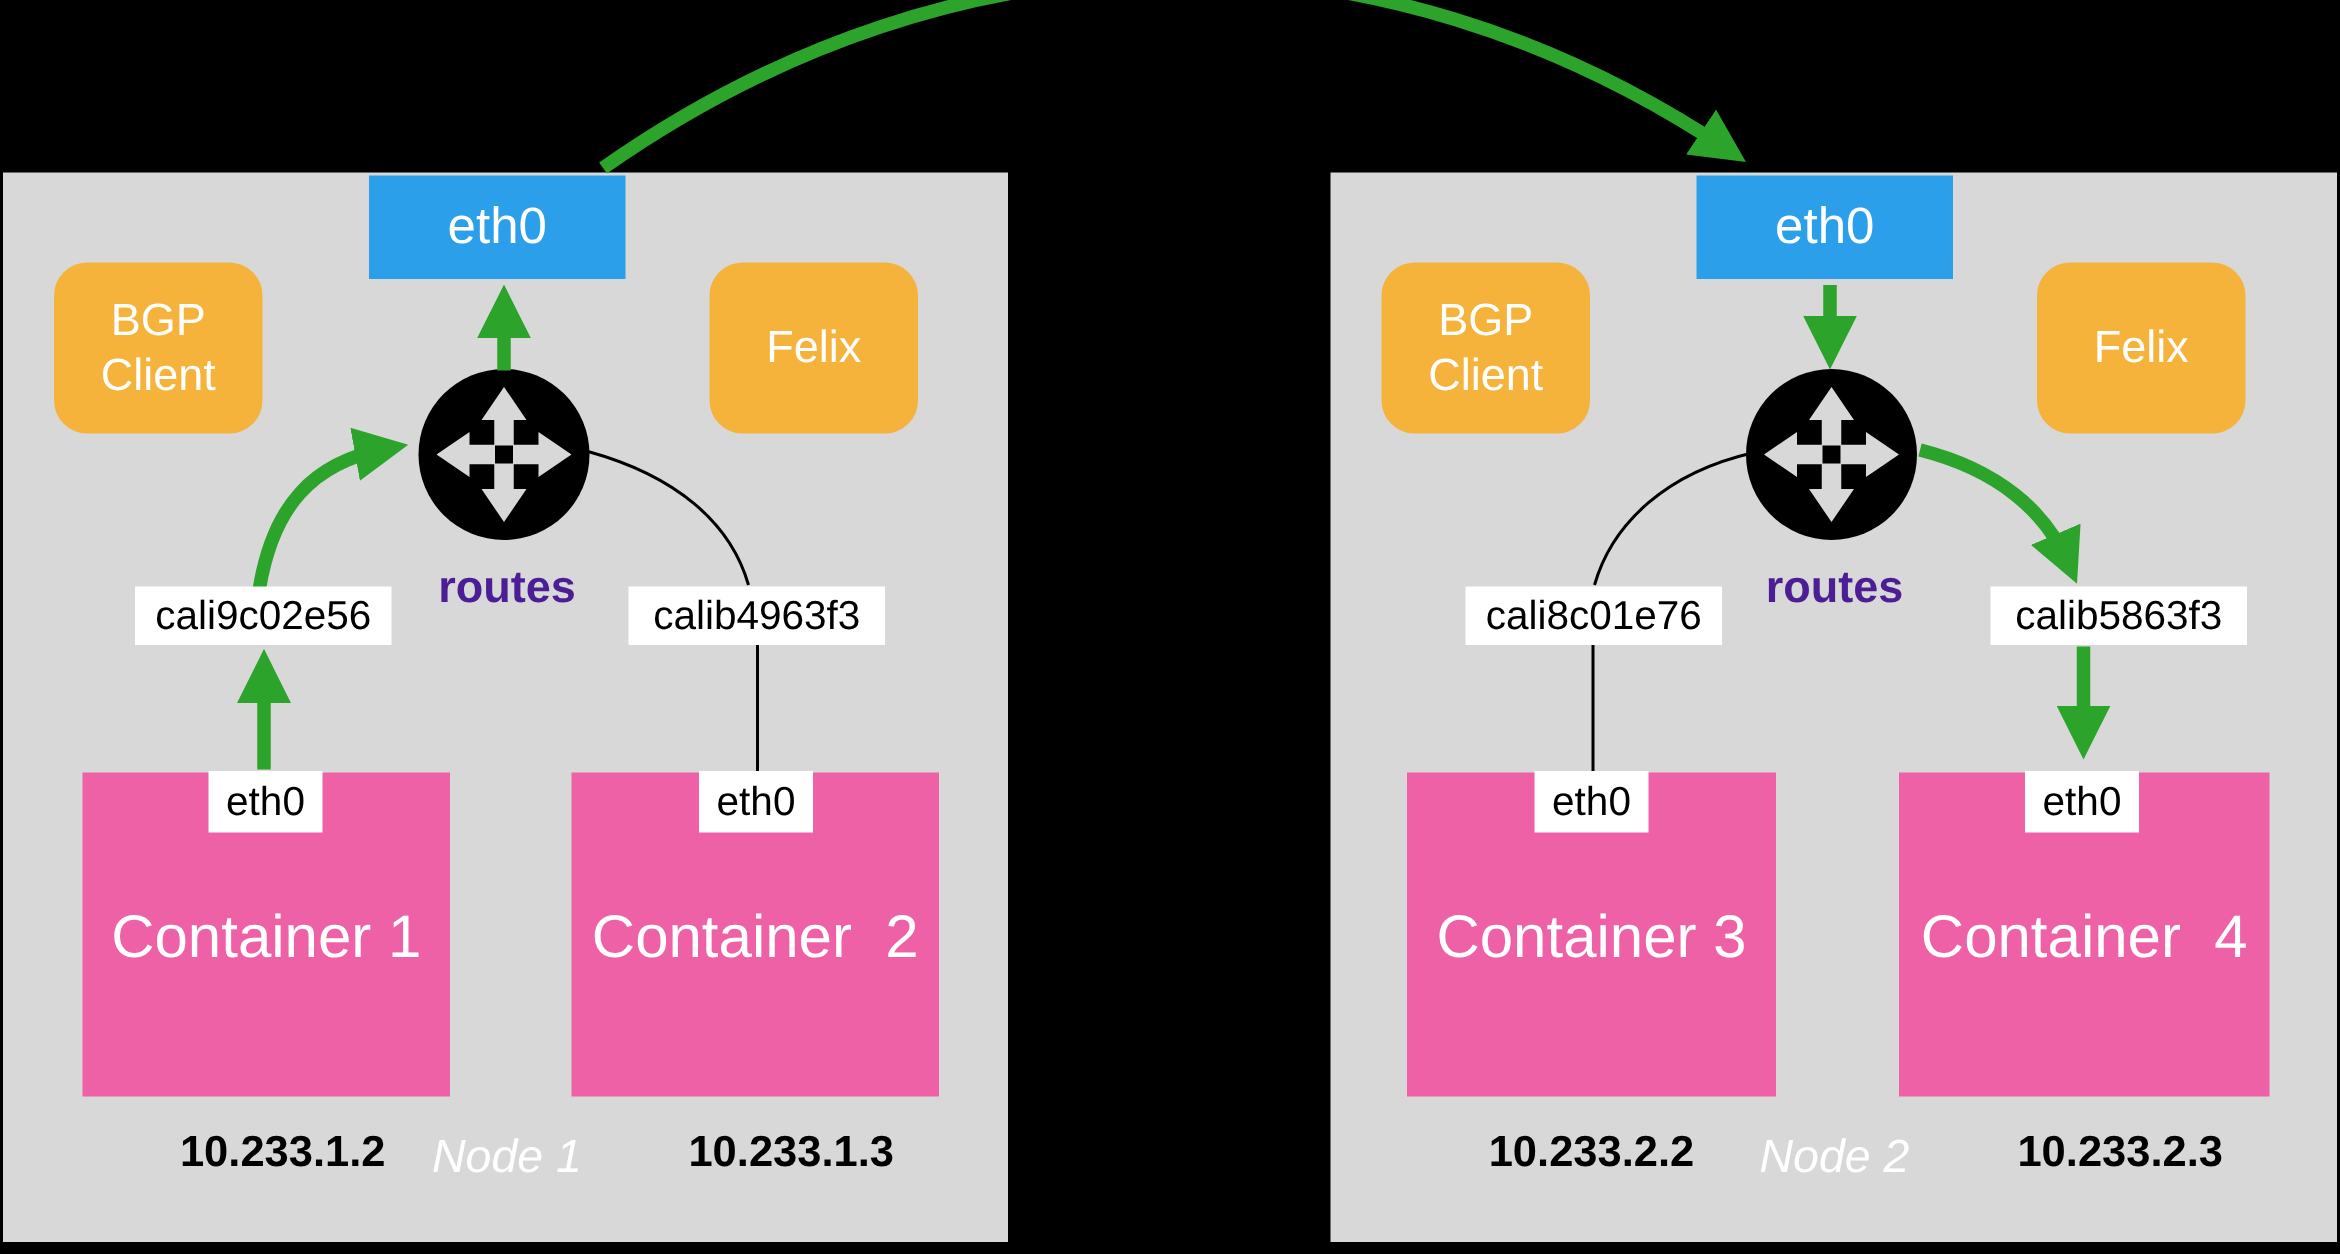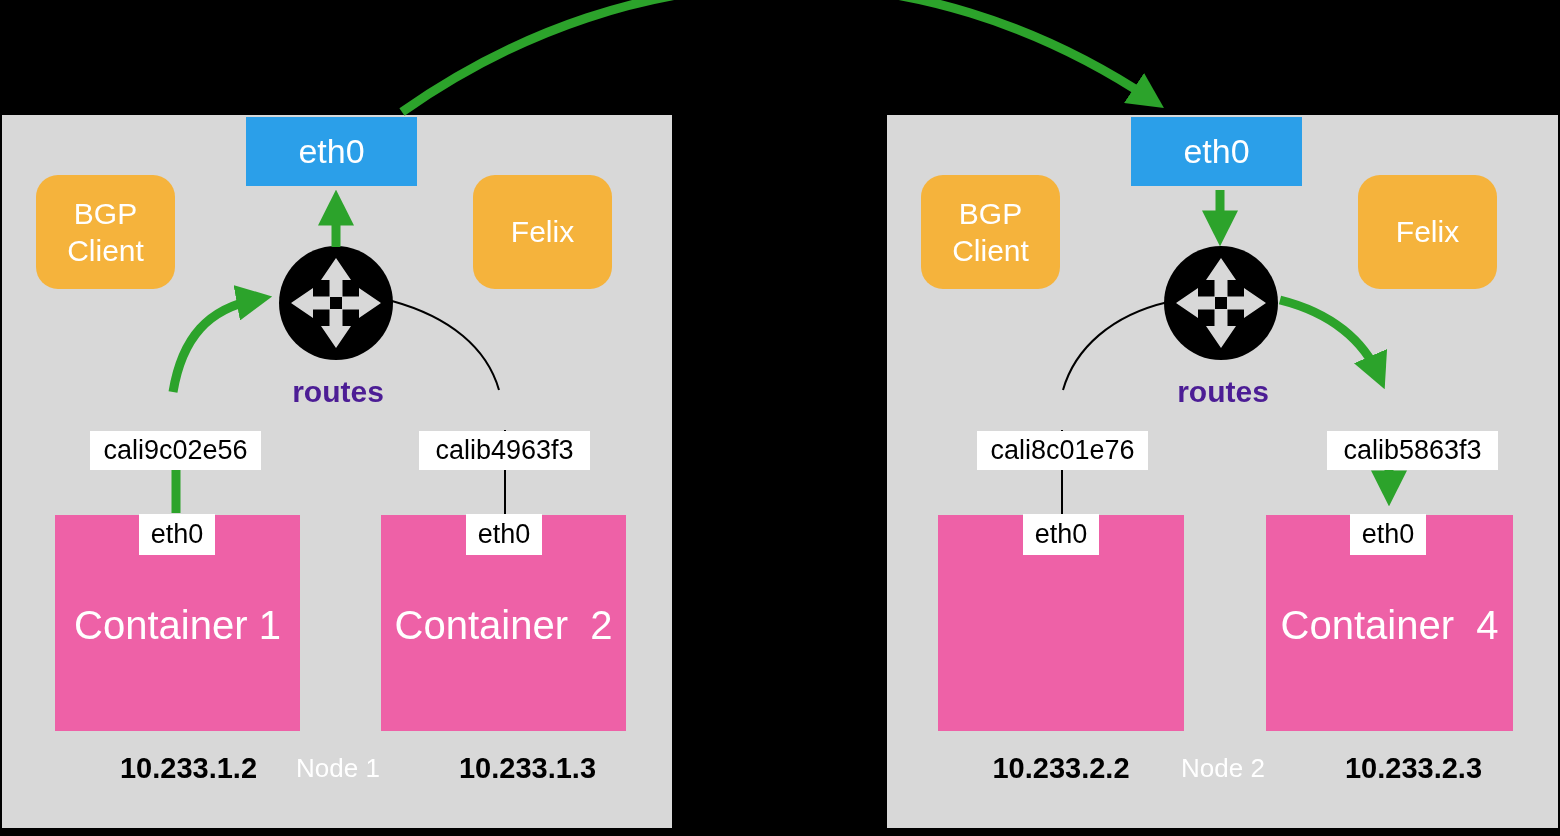--- a/index.html
+++ b/index.html
@@ -12,33 +12,33 @@
   .hosteth{position:absolute;left:244px;top:2px;width:171px;height:69px;background:var(--c-eth_blue);
            color:#fff;font-size:34px;display:flex;align-items:center;justify-content:center;}
   .component{position:absolute;top:60px;width:139px;height:114px;background:var(--c-component_orange);
              border-radius:22px;color:#fff;font-size:30px;line-height:1.25;display:flex;align-items:center;
              justify-content:center;text-align:center;}
   .bgp{left:34px;}
   .felix{left:471px;}
   .routes{position:absolute;left:256px;top:260px;width:160px;text-align:center;color:#4c1d95;
           font-size:30px;font-weight:bold;}
   .iface-label{position:absolute;top:276px;width:171px;height:39px;background:var(--c-label_bg);
-               color:#000;font-size:27px;display:flex;align-items:center;justify-content:center;z-index:6;margin-top:40px;}
+               color:#000;font-size:27px;display:flex;align-items:center;justify-content:center;z-index:6;}
   .iface-a{left:88px;}
   .iface-b{left:417px;}
   .container-box{position:absolute;top:400px;width:245px;height:216px;background:var(--c-container_pink);}
   .cont-a{left:53px;}
   .cont-b{left:379px;}
   .ceth{position:absolute;left:84px;top:-1px;width:76px;height:41px;background:var(--c-label_bg);
         color:#000;font-size:27px;display:flex;align-items:center;justify-content:center;z-index:6;}
   .cname{position:absolute;left:0;top:88px;width:100%;text-align:center;color:#fff;font-size:40px;white-space:pre;}
   .ip-label{position:absolute;top:637px;width:245px;text-align:center;color:#000;font-size:29px;font-weight:bold;}
   .ip-a{left:64px;}
   .ip-b{left:379px;padding-left:24px;}
-  .node-name{position:absolute;left:256px;top:638px;width:160px;text-align:center;color:#fff;font-size:26px;}
+  .node-name{position:absolute;left:256px;top:638px;width:160px;text-align:center;color:#fff;font-size:31px;font-style:italic;}
 
   svg.connections{position:absolute;left:0;top:0;z-index:5;pointer-events:none;}
   .garrow{stroke:var(--c-arrow_green);stroke-width:9;fill:none;}
   .bline{stroke:var(--c-line_black);stroke-width:2;fill:none;}
   .mk-green{fill:var(--c-arrow_green);}
   .router-bg{fill:var(--c-line_black);}
   .router-arrow{fill:var(--c-node_bg);}
 </style>
 </head>
 <body>
@@ -69,20 +69,21 @@
   <section class="node" id="node1">
     <div class="hosteth">eth0</div>
     <div class="component bgp">BGP Client</div>
     <div class="component felix">Felix</div>
     <div class="routes">routes</div>
     <div class="iface-label iface-a" style="left:90px;">cali8c01e76</div>
     <div class="iface-label iface-b" style="left:440px;">calib5863f3</div>
 
     <div class="container-box cont-a" style="left:51px;width:246px;">
       <div class="ceth" style="left:85px;">eth0</div>
+      <div class="cname">Container 3</div>
     </div>
     <div class="container-box cont-b" style="width:247px;">
       <div class="ceth">eth0</div>
       <div class="cname">Container  4</div>
     </div>
     <div class="ip-label ip-a" style="left:51px;width:246px;">10.233.2.2</div>
     <div class="ip-label ip-b" style="width:247px;">10.233.2.3</div>
     <div class="node-name">Node 2</div>
   </section>
 

